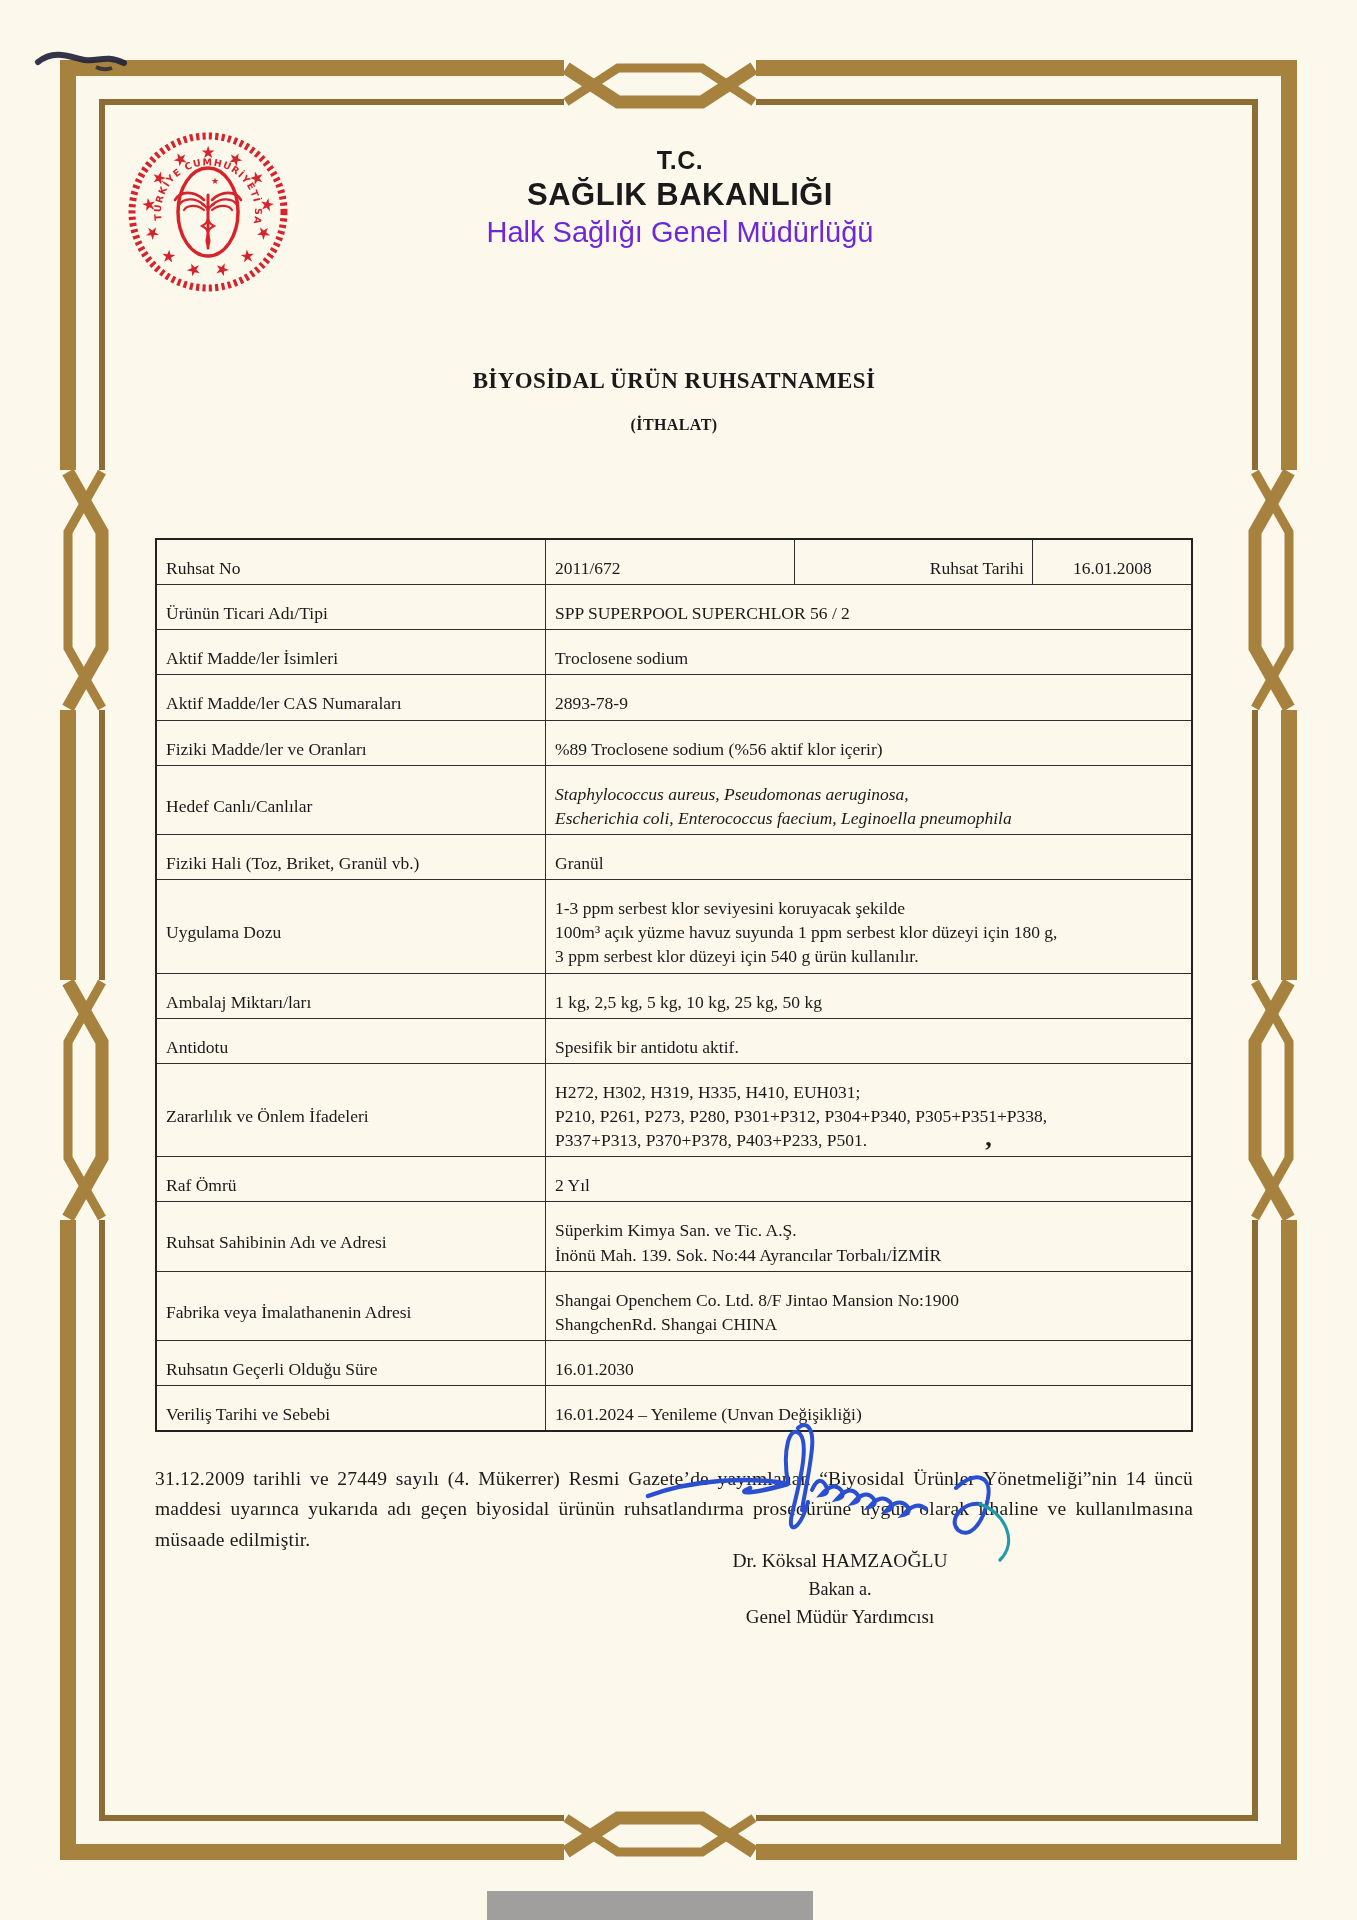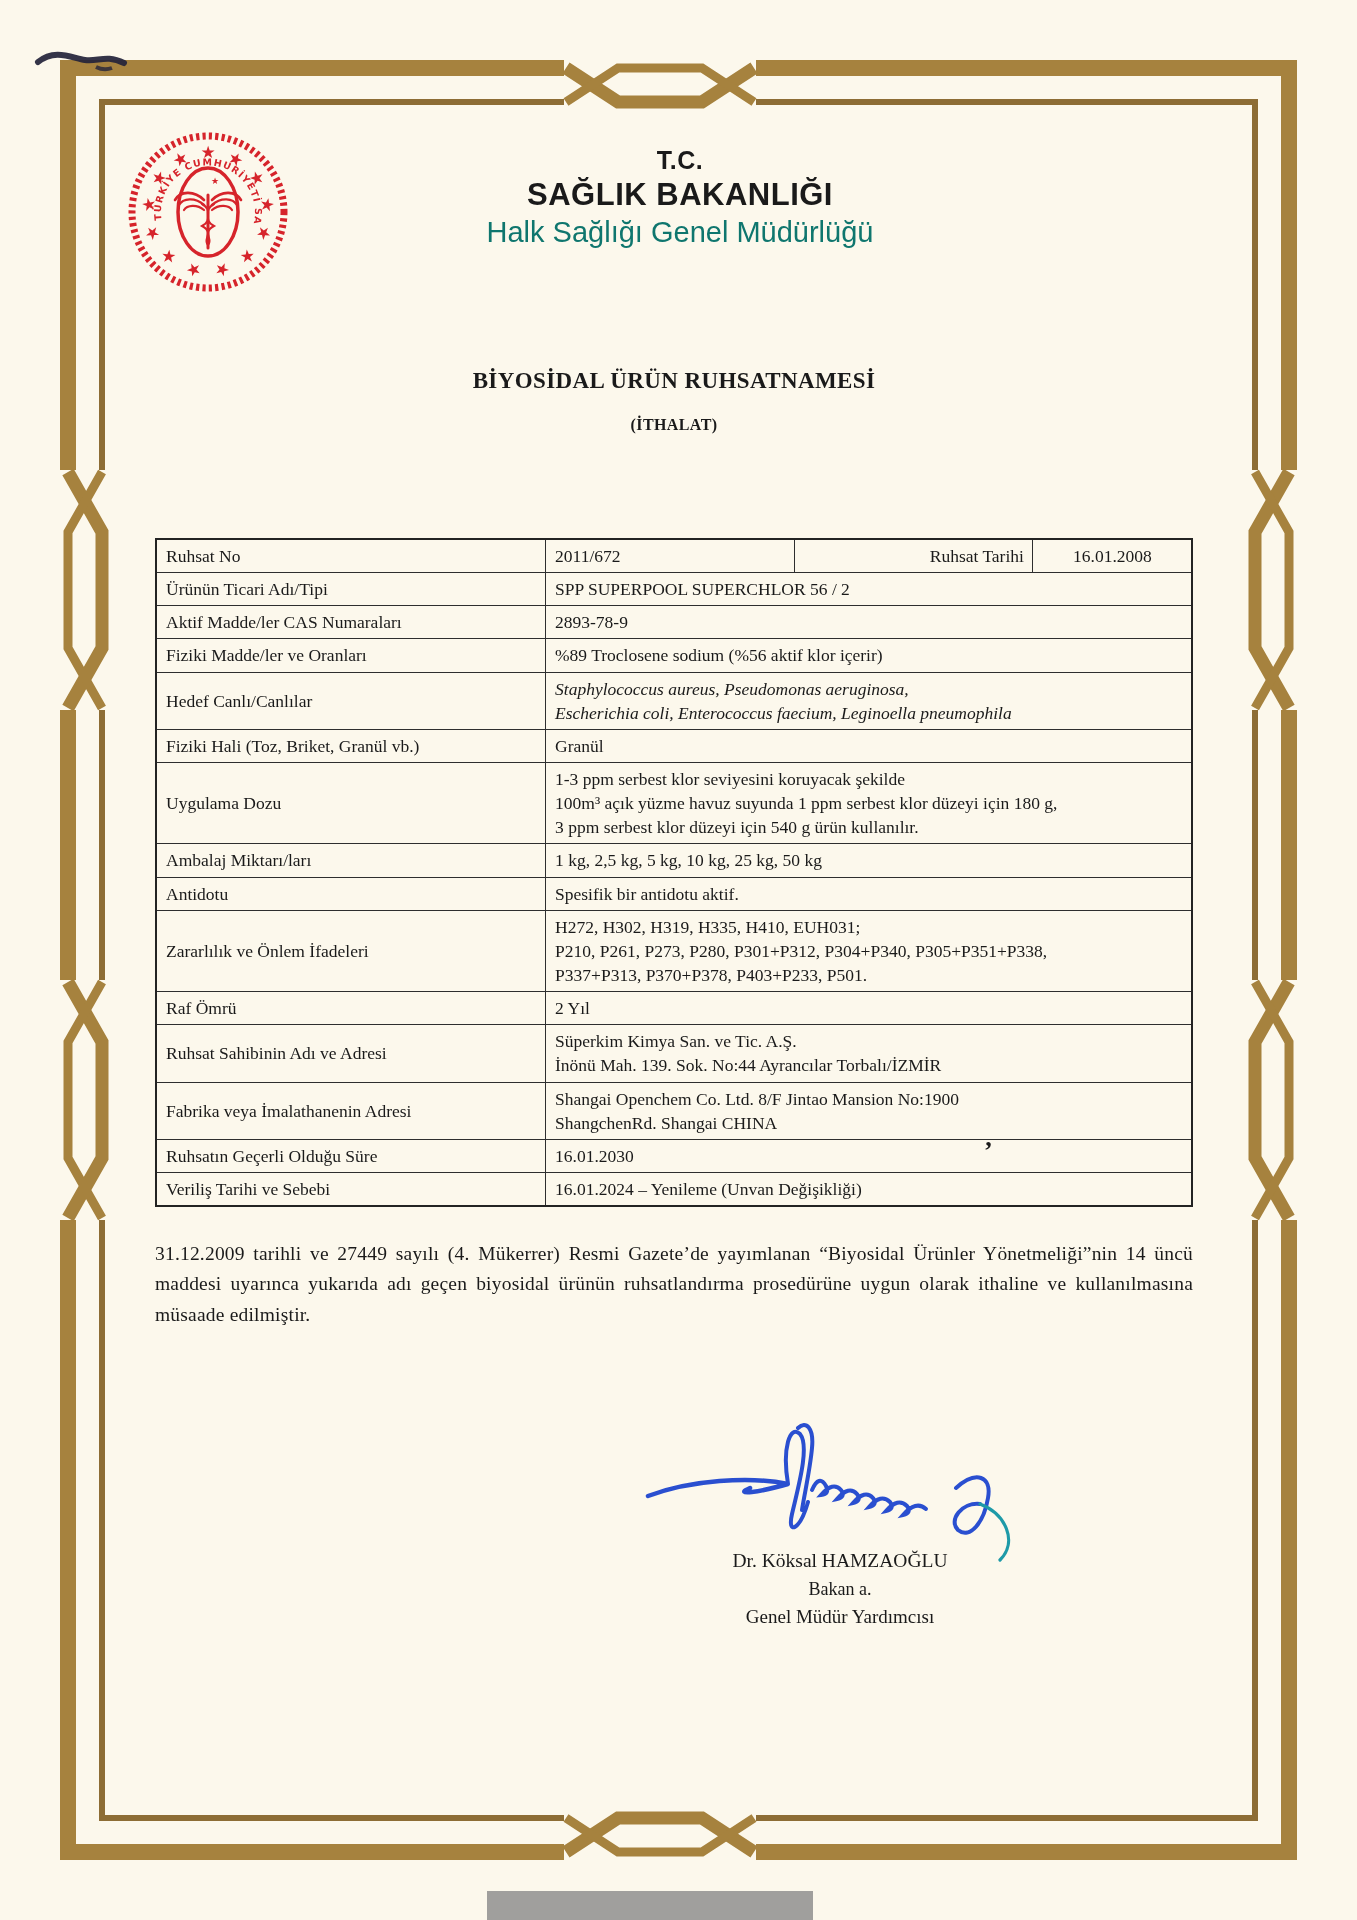--- a/index.html
+++ b/index.html
@@ -6,28 +6,28 @@
   .page{
     position:relative;width:1357px;height:1920px;margin:0 auto;
     background:#fcf8ec;overflow:hidden;
     font-family:"Liberation Serif", serif;color:#1a1a1a;
   }
   .frame{position:absolute;left:0;top:0;pointer-events:none;}
   .seal{position:absolute;left:122px;top:126px;width:172px;height:172px;}
   .letterhead{position:absolute;left:300px;top:146px;width:760px;text-align:center;}
   .org1{font-family:"Liberation Sans",sans-serif;font-weight:bold;font-size:25px;letter-spacing:.5px;}
   .org2{font-family:"Liberation Sans",sans-serif;font-weight:bold;font-size:31px;letter-spacing:.5px;margin-top:2px;}
-  .org3{font-family:"Liberation Sans",sans-serif;font-weight:400;font-size:29px;color:#0f766e;margin-top:3px;}
+  .org3{font-family:"Liberation Sans",sans-serif;font-weight:400;font-size:29px;color:#6d28d9;margin-top:3px;}
   .content{position:absolute;left:155px;top:16px;width:1038px;}
   .title{margin-top:352px;text-align:center;font-weight:bold;font-size:23px;letter-spacing:.4px;}
   .subtitle{margin-top:22px;text-align:center;font-weight:bold;font-size:16px;letter-spacing:.4px;}
   table.lic{margin-top:104px;width:100%;border-collapse:collapse;border:2px solid #232323;}
   table.lic td{
     border:1.6px solid #2e2e2e;font-size:17.5px;line-height:1.38;
-    padding:4px 8px 4px 9px;vertical-align:middle;
+    padding:16px 8px 4px 9px;vertical-align:middle;
   }
   td.lbl{width:37.6%;}
   td.val{padding-left:13px;}
   td.q2{width:24%;padding-left:13px;}
   td.q3{width:23%;text-align:right;padding-right:22px;}
   td.q4{width:15.4%;text-align:center;}
   .italic{font-style:italic;}
   .para{
     margin-top:32px;font-size:19.5px;line-height:1.55;text-align:justify;
     letter-spacing:.2px;
@@ -141,20 +141,26 @@
             <td class="q3">Ruhsat Tarihi</td>
             <td class="q4">16.01.2008</td>
           </tr>
           <tr>
             <td class="lbl">Ürünün Ticari Adı/Tipi</td>
             <td class="val" colspan="3">
               <div>SPP SUPERPOOL SUPERCHLOR 56 / 2</div>
             </td>
           </tr>
           <tr>
+            <td class="lbl">Aktif Madde/ler İsimleri</td>
+            <td class="val" colspan="3">
+              <div>Troclosene sodium</div>
+            </td>
+          </tr>
+          <tr>
             <td class="lbl">Aktif Madde/ler CAS Numaraları</td>
             <td class="val" colspan="3">
               <div>2893-78-9</div>
             </td>
           </tr>
           <tr>
             <td class="lbl">Fiziki Madde/ler ve Oranları</td>
             <td class="val" colspan="3">
               <div>%89 Troclosene sodium (%56 aktif klor içerir)</div>
             </td>

